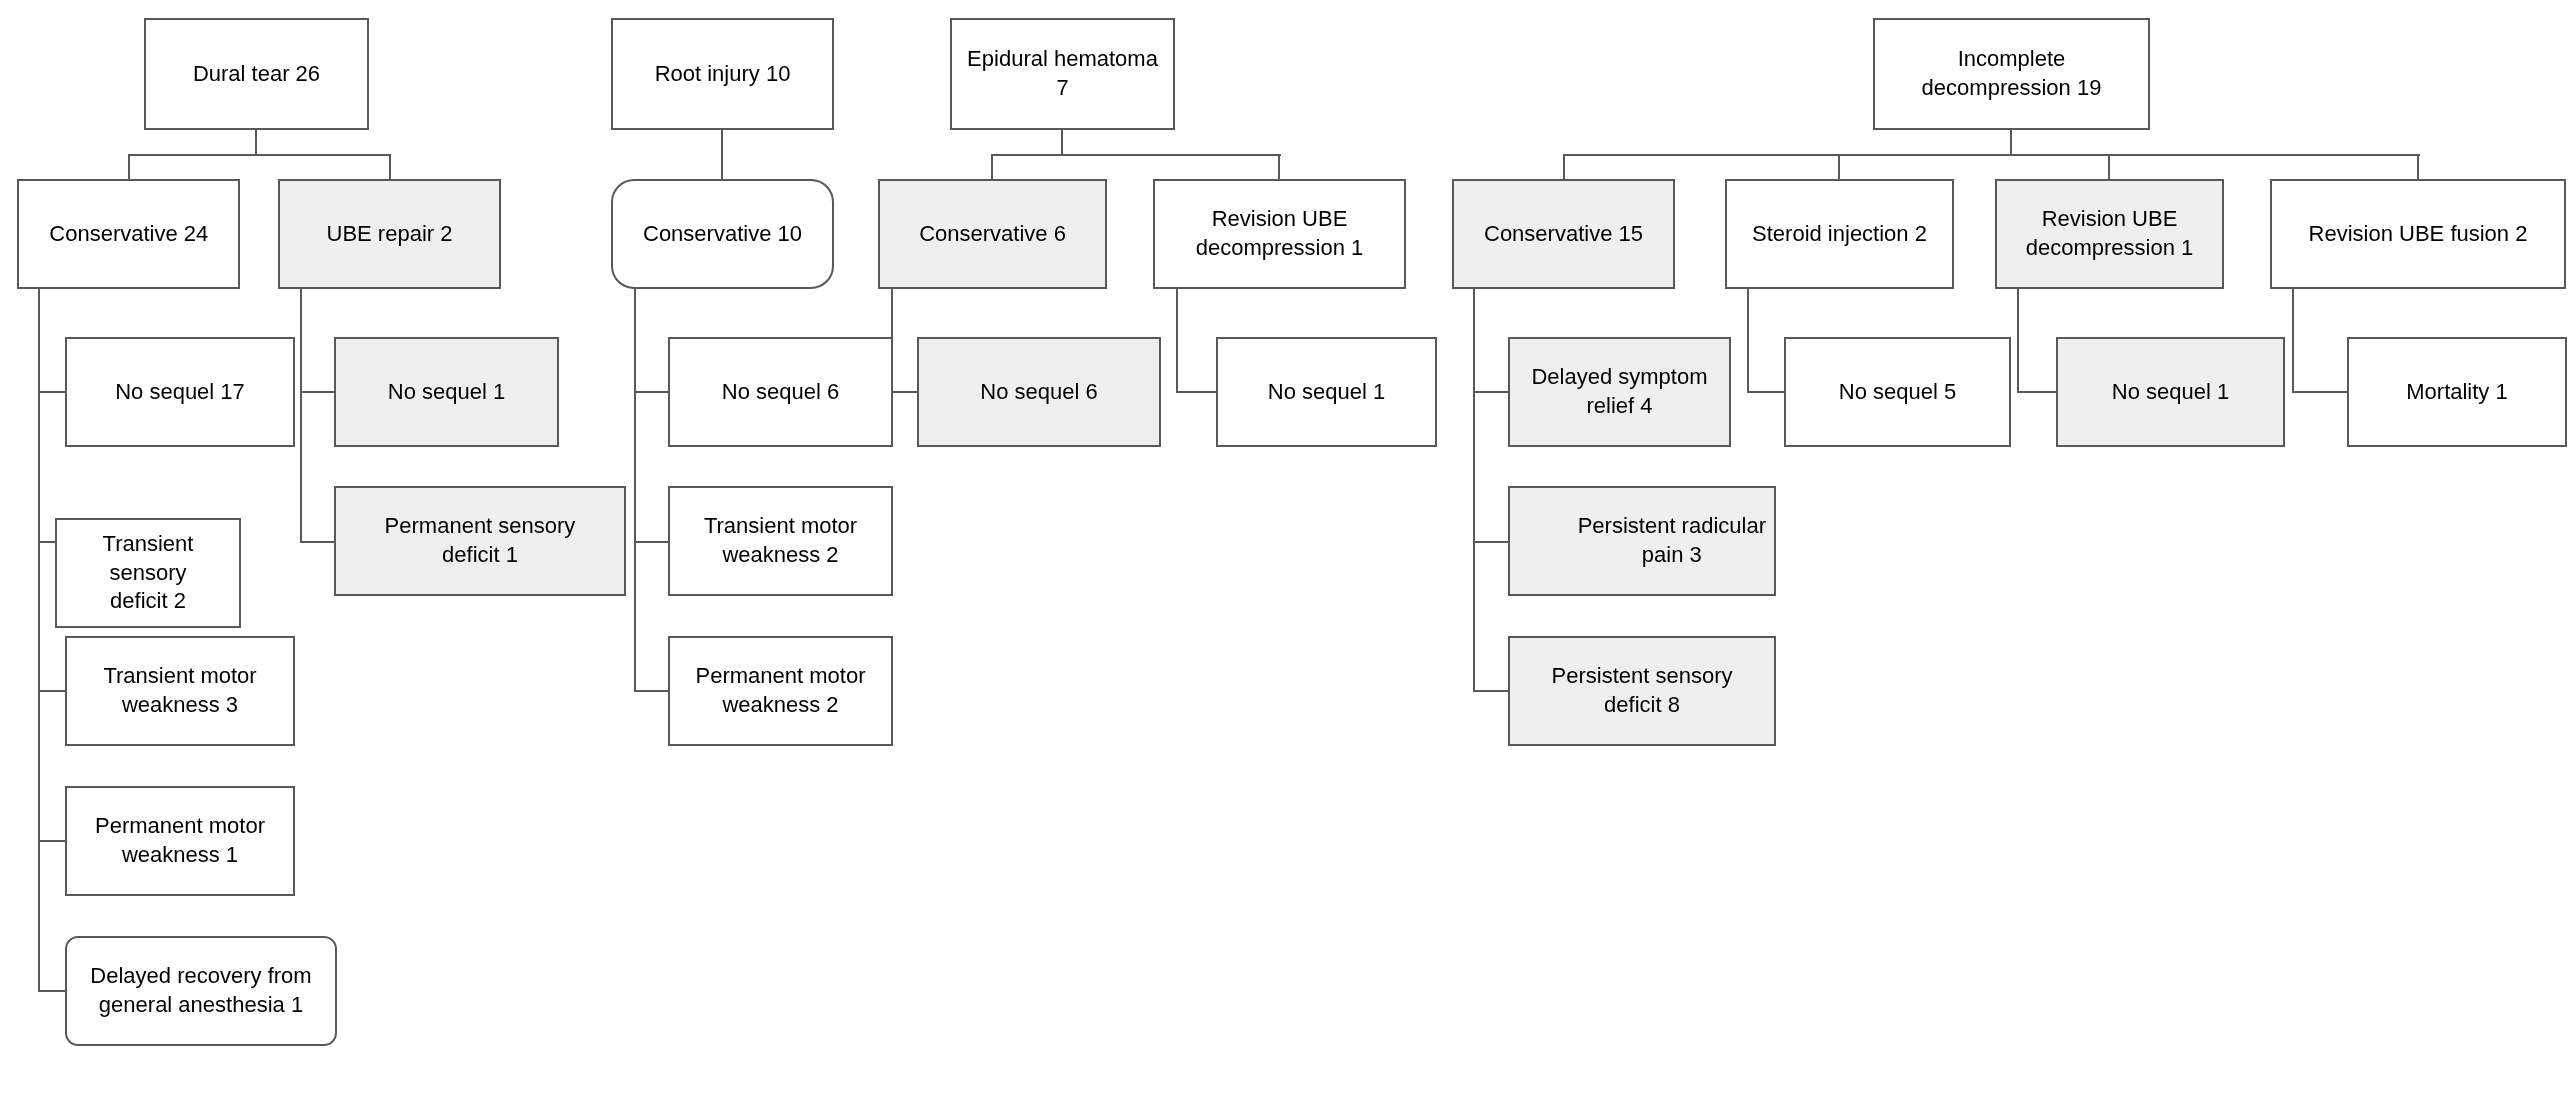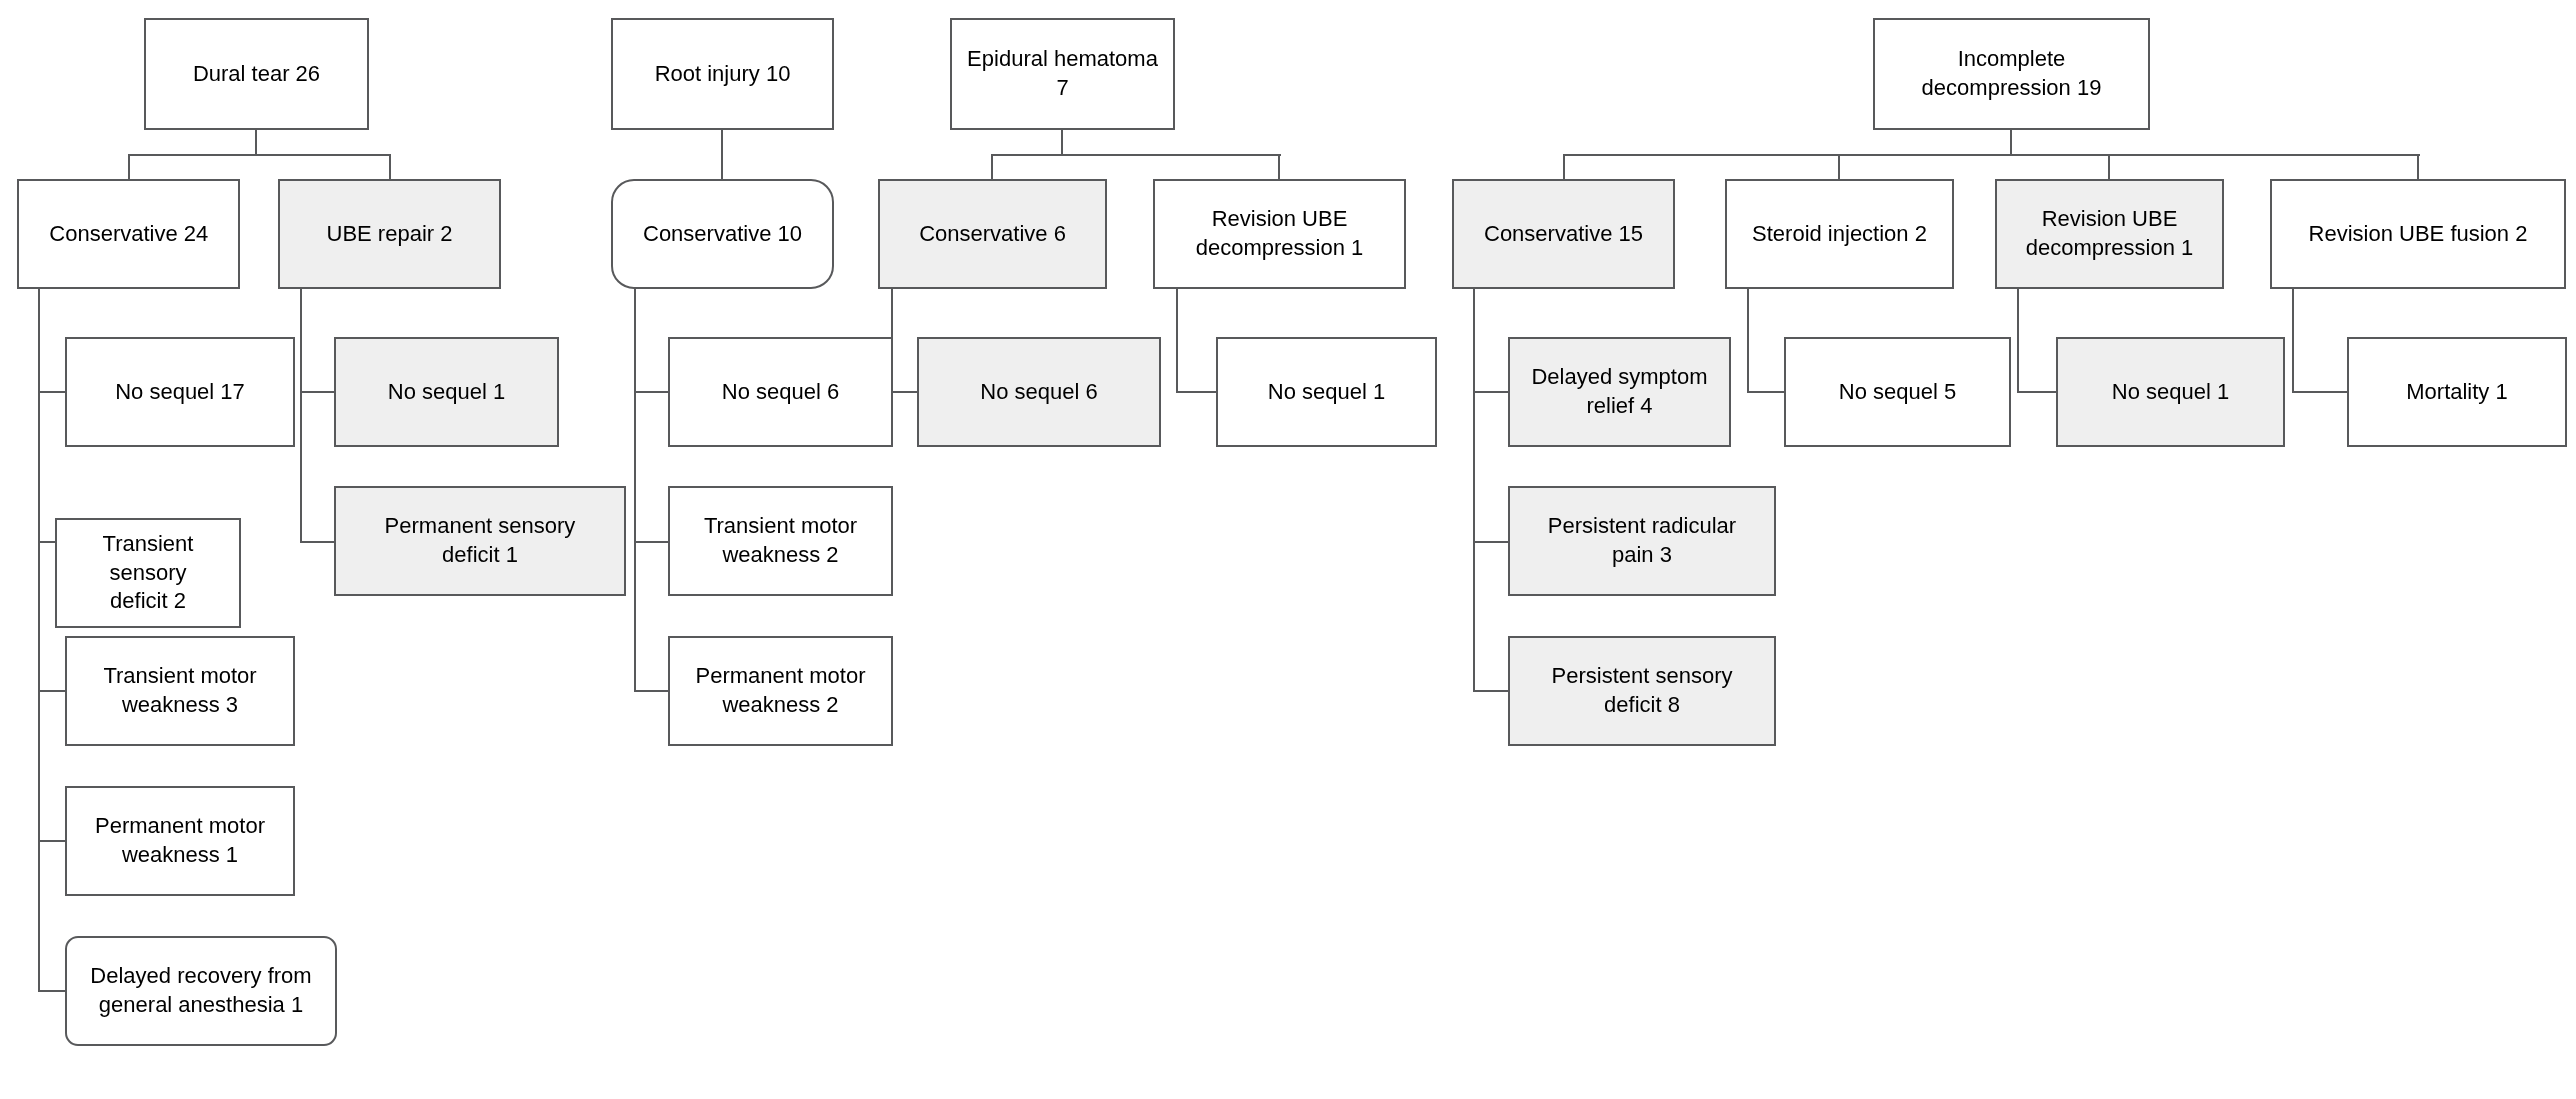--- a/index.html
+++ b/index.html
@@ -84,21 +84,21 @@
     <div class="connector" style="left: 1563px; top: 154px; width: 2.4px; height: 25px;"></div>
     <div class="connector" style="left: 1838px; top: 154px; width: 2.4px; height: 25px;"></div>
     <div class="connector" style="left: 2108px; top: 154px; width: 2.4px; height: 25px;"></div>
     <div class="connector" style="left: 2417px; top: 154px; width: 2.4px; height: 25px;"></div>
     <div class="node shaded" style="left: 1452px; top: 179px; width: 223px; height: 110px;"><span>Conservative 15</span></div>
     <div class="connector" style="left: 1473px; top: 289px; width: 2.4px; height: 403px;"></div>
     <div class="connector" style="left: 1473px; top: 391px; width: 35px; height: 2.4px;"></div>
     <div class="node shaded" style="left: 1508px; top: 337px; width: 223px; height: 110px;"><span>Delayed symptom
 relief 4</span></div>
     <div class="connector" style="left: 1473px; top: 541px; width: 35px; height: 2.4px;"></div>
-    <div class="node shaded" style="left: 1508px; top: 486px; width: 268px; height: 110px;"><span>Persistent radicular
+    <div class="node shaded" style="left: 1508px; top: 486px; width: 268px; height: 110px; justify-content: flex-end;"><span>Persistent radicular
 pain 3</span></div>
     <div class="connector" style="left: 1473px; top: 690px; width: 35px; height: 2.4px;"></div>
     <div class="node shaded" style="left: 1508px; top: 636px; width: 268px; height: 110px;"><span>Persistent sensory
 deficit 8</span></div>
     <div class="node" style="left: 1725px; top: 179px; width: 229px; height: 110px;"><span>Steroid injection 2</span></div>
     <div class="connector" style="left: 1747px; top: 289px; width: 2.4px; height: 104px;"></div>
     <div class="connector" style="left: 1747px; top: 391px; width: 39px; height: 2.4px;"></div>
     <div class="node" style="left: 1784px; top: 337px; width: 227px; height: 110px;"><span>No sequel 5</span></div>
     <div class="node shaded" style="left: 1995px; top: 179px; width: 229px; height: 110px;"><span>Revision UBE
 decompression 1</span></div>

